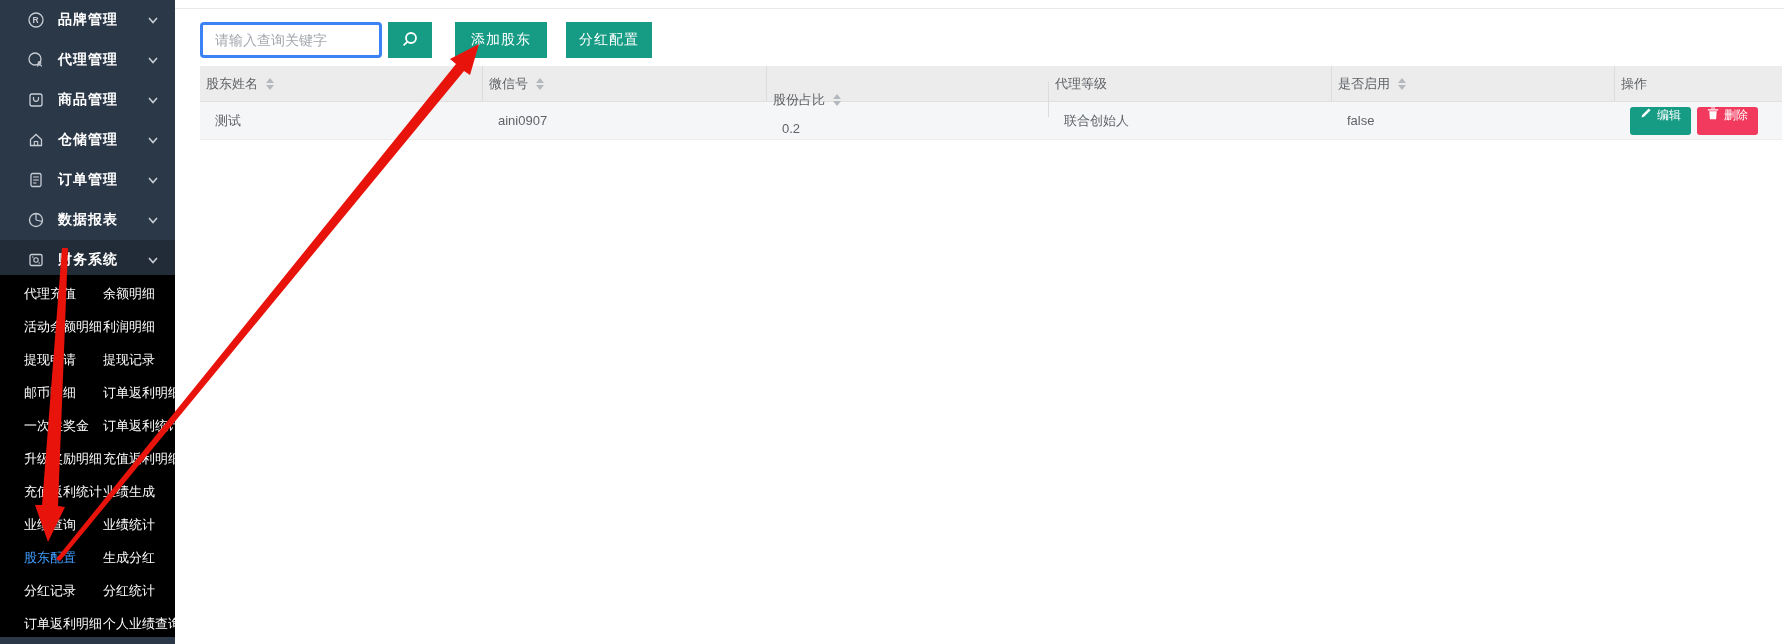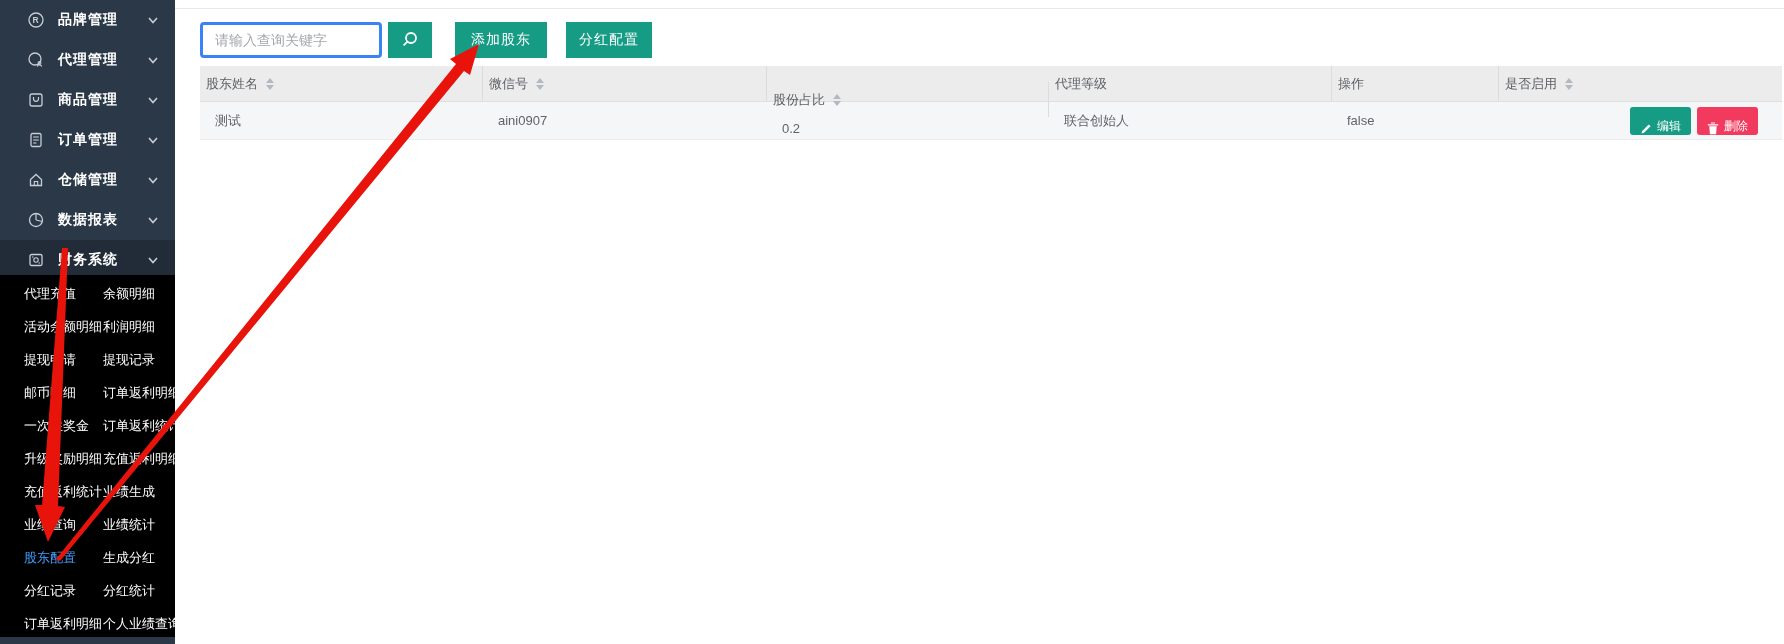--- a/index.html
+++ b/index.html
@@ -36,21 +36,21 @@
   .th { display:flex; align-items:center; padding-left:6px; height:100%; }
   .thead .th:not(:last-child) { border-right:1px solid #dcdcdc; }
   .tr { display:flex; height:38px; background:#f5f6f7; border-bottom:1px solid #ececec; color:#5f6368; font-size:13px; }
   .td { display:flex; align-items:center; padding-left:15px; }
   .c0{width:283px;flex:0 0 283px;} .c1{width:284px;flex:0 0 284px;} .c2{width:282px;flex:0 0 282px;margin-top:16px;}
   .c3{width:283px;flex:0 0 283px;} .c4{width:283px;flex:0 0 283px;} .c5{width:167px;flex:0 0 167px;}
   .sort { display:inline-flex; flex-direction:column; margin-left:8px; row-gap:2px; cursor:pointer; }
   .sort i { display:block; width:0; height:0; border-left:4px solid transparent; border-right:4px solid transparent; }
   .sort .up { border-bottom:5px solid #b4b8bf; }
   .sort .dn { border-top:5px solid #b4b8bf; }
-  .abtn { display:inline-flex; align-items:flex-end; gap:5px; height:28px; padding:0 10px; border:none; border-radius:3px; color:#fff; font-size:12px; cursor:pointer; font-family:inherit; }
+  .abtn { display:inline-flex; align-items:flex-start; gap:5px; height:28px; padding:0 10px; border:none; border-radius:3px; color:#fff; font-size:12px; cursor:pointer; font-family:inherit; }
   .abtn.edit { background:#169b84; margin-right:6px; }
   .abtn.del { background:#f13a5e; }
   
   .arrows { position:absolute; left:0; top:0; width:1784px; height:644px; z-index:50; pointer-events:none; }
 </style>
 </head>
 <body>
 
 <div class="sidebar">
 
@@ -89,48 +89,48 @@
     <span class="mlabel">商品管理</span>
     <span class="chev">
       <svg width="12" height="12" viewBox="0 0 12 12">
           <polyline points="2,4 6,8.5 10,4" fill="none" stroke="#c8cdd4" stroke-width="1.6"></polyline>
         </svg>
     </span>
   </div>
 
   <div class="menu-item">
     <svg class="mi" viewBox="0 0 18 18">
+      <path d="M3.5 8.5 L9 3.5 L14.5 8.5 V14.5 H3.5 Z" fill="none" stroke="#c8cdd4" stroke-width="1.3"></path>
+      <rect x="7.3" y="10.5" width="3.4" height="4" fill="none" stroke="#c8cdd4" stroke-width="1.1"></rect>
+    </svg>
+    <span class="mlabel">仓储管理</span>
+    <span class="chev">
+      <svg width="12" height="12" viewBox="0 0 12 12">
+          <polyline points="2,4 6,8.5 10,4" fill="none" stroke="#c8cdd4" stroke-width="1.6"></polyline>
+        </svg>
+    </span>
+  </div>
+
+  <div class="menu-item">
+    <svg class="mi" viewBox="0 0 18 18">
       <rect x="4" y="2.5" width="10" height="13" rx="1.5" fill="none" stroke="#c8cdd4" stroke-width="1.3"></rect>
       <line x1="6.2" y1="6" x2="11.8" y2="6" stroke="#c8cdd4" stroke-width="1.1"></line>
       <line x1="6.2" y1="9" x2="11.8" y2="9" stroke="#c8cdd4" stroke-width="1.1"></line>
       <line x1="6.2" y1="12" x2="9.5" y2="12" stroke="#c8cdd4" stroke-width="1.1"></line>
     </svg>
     <span class="mlabel">订单管理</span>
     <span class="chev">
       <svg width="12" height="12" viewBox="0 0 12 12">
           <polyline points="2,4 6,8.5 10,4" fill="none" stroke="#c8cdd4" stroke-width="1.6"></polyline>
         </svg>
     </span>
   </div>
 
   <div class="menu-item">
     <svg class="mi" viewBox="0 0 18 18">
-      <path d="M3.5 8.5 L9 3.5 L14.5 8.5 V14.5 H3.5 Z" fill="none" stroke="#c8cdd4" stroke-width="1.3"></path>
-      <rect x="7.3" y="10.5" width="3.4" height="4" fill="none" stroke="#c8cdd4" stroke-width="1.1"></rect>
-    </svg>
-    <span class="mlabel">仓储管理</span>
-    <span class="chev">
-      <svg width="12" height="12" viewBox="0 0 12 12">
-          <polyline points="2,4 6,8.5 10,4" fill="none" stroke="#c8cdd4" stroke-width="1.6"></polyline>
-        </svg>
-    </span>
-  </div>
-
-  <div class="menu-item">
-    <svg class="mi" viewBox="0 0 18 18">
       <circle cx="9" cy="9" r="6.5" fill="none" stroke="#c8cdd4" stroke-width="1.3"></circle>
       <line x1="9" y1="9" x2="9" y2="2.5" stroke="#c8cdd4" stroke-width="1.2"></line>
       <line x1="9" y1="9" x2="15.3" y2="10.5" stroke="#c8cdd4" stroke-width="1.2"></line>
     </svg>
     <span class="mlabel">数据报表</span>
     <span class="chev">
       <svg width="12" height="12" viewBox="0 0 12 12">
           <polyline points="2,4 6,8.5 10,4" fill="none" stroke="#c8cdd4" stroke-width="1.6"></polyline>
         </svg>
     </span>
@@ -234,29 +234,29 @@
       <div class="th c2">
         <span>股份占比</span>
         <span class="sort">
             <i class="up"></i>
             <i class="dn"></i>
           </span>
       </div>
       <div class="th c3">
         <span>代理等级</span>
       </div>
+      <div class="th c4">
+        <span>是否启用</span>
+        <span class="sort">
+            <i class="up"></i>
+            <i class="dn"></i>
+          </span>
+      </div>
       <div class="th c5">
         <span>操作</span>
-      </div>
-      <div class="th c4">
-        <span>是否启用</span>
-        <span class="sort">
-            <i class="up"></i>
-            <i class="dn"></i>
-          </span>
       </div>
     </div>
 
     <div class="tr">
       <div class="td c0">测试</div>
       <div class="td c1">aini0907</div>
       <div class="td c2">0.2</div>
       <div class="td c3">联合创始人</div>
       <div class="td c4">false</div>
       <div class="td c5">

